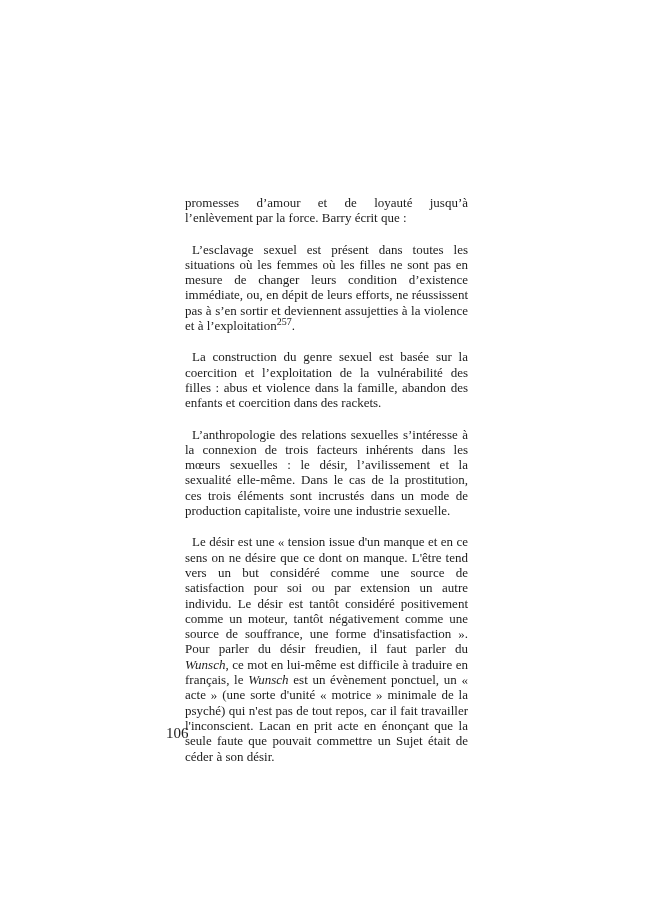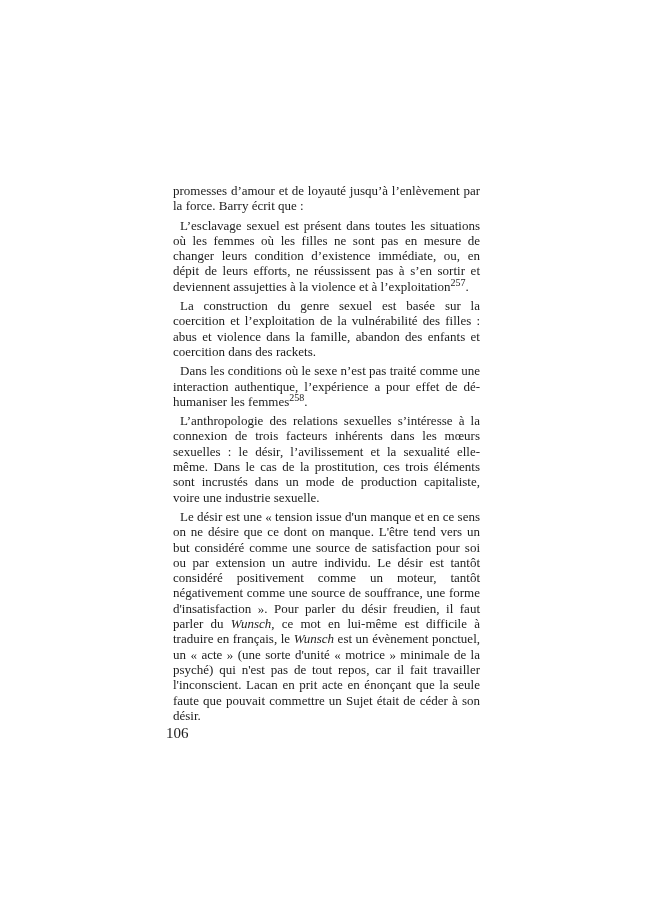--- a/index.html
+++ b/index.html
@@ -19,21 +19,21 @@
   .text-block {
     position: absolute;
     left: 169px;
     top: 179px;
     width: 315px;
     font-size: 13px;
     line-height: 15.3px;
     text-align: justify;
   }
   .para {
-    margin: 4px;
+    margin: 16px;
     padding: 0;
   }
   .para.indent {
     text-indent: 7px;
   }
   .para.justify-last {
     text-align-last: justify;
   }
   .text-block sup {
     font-size: 10px;
@@ -54,18 +54,17 @@
   }
 </style>
 </head>
 <body>
 
 <div class="page">
   <div class="text-block">
       <p class="para"><span>promesses d’amour et de loyauté jusqu’à l’enlèvement par la force. Barry écrit que :</span></p>
       <p class="para indent"><span>L’esclavage sexuel est présent dans toutes les situations où les femmes où les filles ne sont pas en mesure de changer leurs condition d’existence immédiate, ou, en dépit de leurs efforts, ne réussissent pas à s’en sortir et deviennent assujetties à la violence et à l’exploitation</span><sup>257</sup><span>.</span></p>
       <p class="para indent"><span>La construction du genre sexuel est basée sur la coercition et l’exploitation de la vulnérabilité des filles : abus et violence dans la famille, abandon des enfants et coercition dans des rackets.</span></p>
-      <p class="para indent"><span>Dans les conditions où le sexe n’est pas traité comme une interaction authentique, l’expérience a pour effet de dé-humaniser les femmes</span><sup>258</sup><span>.</span></p>
       <p class="para indent"><span>L’anthropologie des relations sexuelles s’intéresse à la connexion de trois facteurs inhérents dans les mœurs sexuelles : le désir, l’avilissement et la sexualité elle-même. Dans le cas de la prostitution, ces trois éléments sont incrustés dans un mode de production capitaliste, voire une industrie sexuelle.</span></p>
       <p class="para indent"><span>Le désir est une « tension issue d'un manque et en ce sens on ne désire que ce dont on manque. L'être tend vers un but considéré comme une source de satisfaction pour soi ou par extension un autre individu. Le désir est tantôt considéré positivement comme un moteur, tantôt négativement comme une source de souffrance, une forme d'insatisfaction ». Pour parler du désir freudien, il faut parler du </span><em>Wunsch</em><span>, ce mot en lui-même est difficile à traduire en français, le </span><em>Wunsch</em><span> est un évènement ponctuel, un « acte » (une sorte d'unité « motrice » minimale de la psyché) qui n'est pas de tout repos, car il fait travailler l'inconscient. Lacan en prit acte en énonçant que la seule faute que pouvait commettre un Sujet était de céder à son désir.</span></p>
     </div>
   <div class="page-number">106</div>
 </div>
 
 </body></html>

